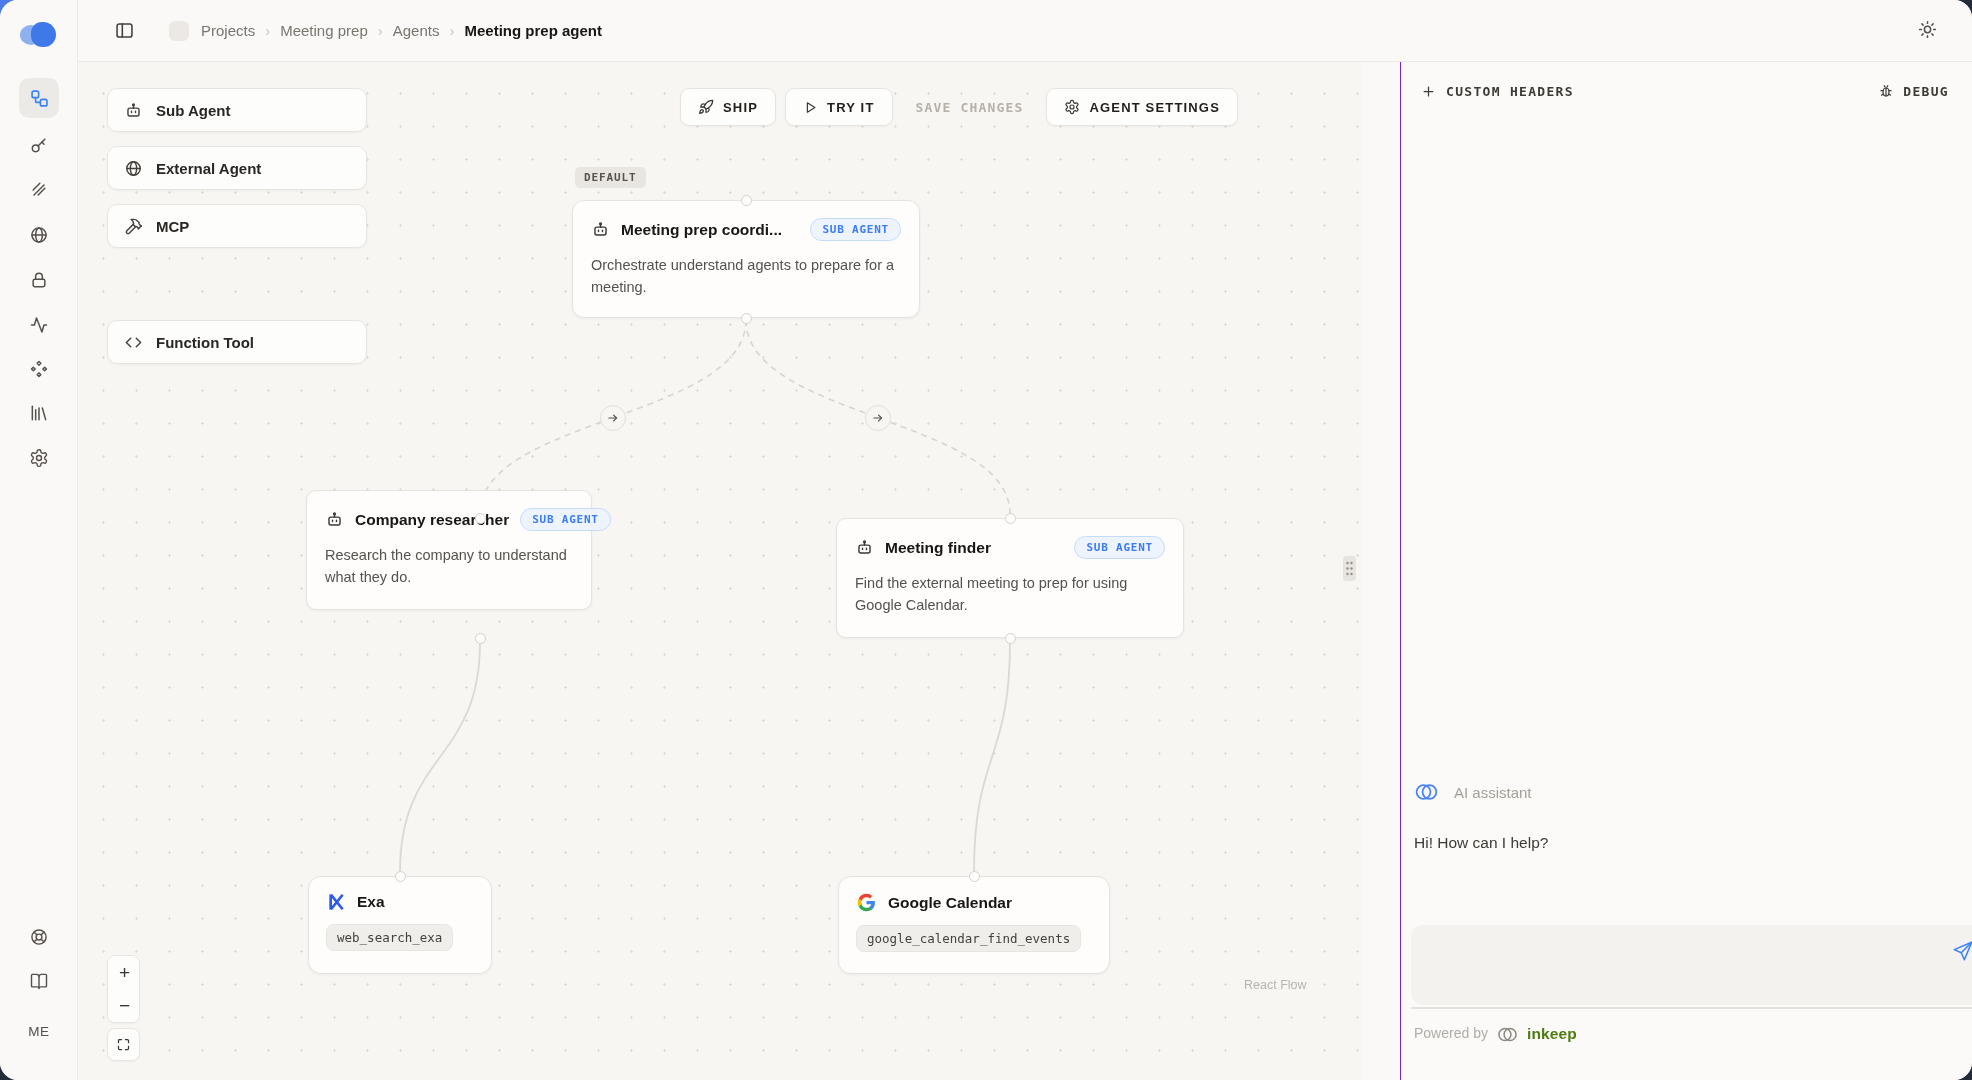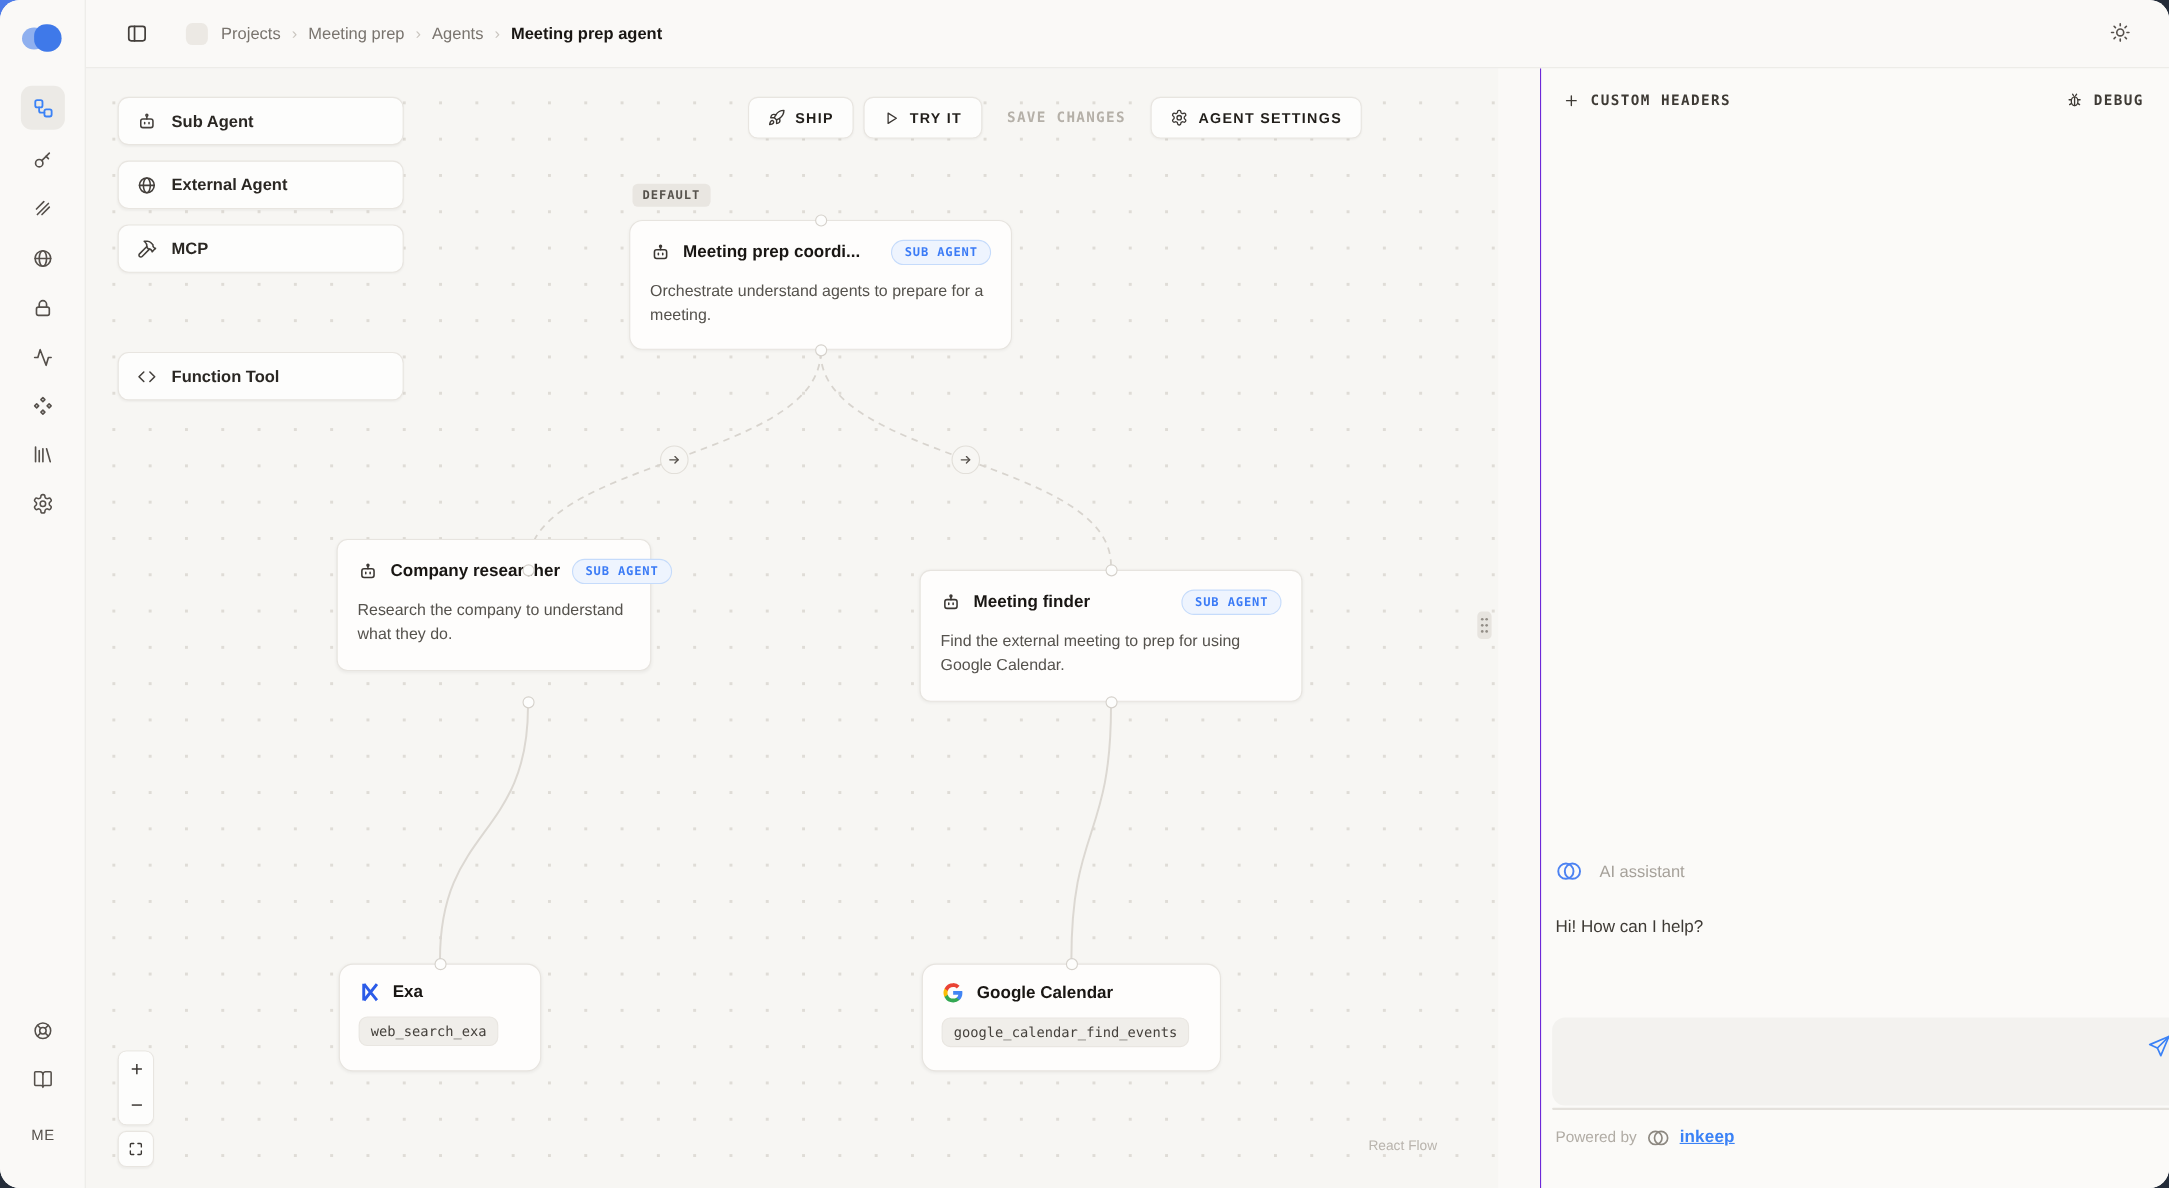--- a/index.html
+++ b/index.html
@@ -68,21 +68,21 @@
                  letter-spacing:.08em; color:#56524C; background:#E9E6E1; border-radius:5px; padding:4px 9px; }
   .handle { position:absolute; width:11px; height:11px; border-radius:50%; background:#FDFDFC; border:1.6px solid #D5D1CB; z-index:5; cursor:crosshair; }
   .edge-badge { position:absolute; width:26px; height:26px; border-radius:50%; background:#F7F6F3; border:1px solid #E2DFD9;
                 display:flex; align-items:center; justify-content:center; color:#55504B; z-index:4; }
 
   
   .zoom-group { position:absolute; left:29px; top:893px; width:33px; background:#FDFDFC; border:1px solid #E8E5E0; border-radius:8px; overflow:hidden; box-shadow:0 1px 2px rgba(0,0,0,.04); }
   .zoom-btn { width:33px; height:33px; display:flex; align-items:center; justify-content:center; font-size:19px; color:#3B3733; cursor:pointer; background:#FDFDFC; }
   .fit-btn { position:absolute; left:29px; top:966px; width:33px; height:33px; background:#FDFDFC; border:1px solid #E8E5E0; border-radius:8px;
              display:flex; align-items:center; justify-content:center; color:#3B3733; cursor:pointer; box-shadow:0 1px 2px rgba(0,0,0,.04); }
-  .attribution { position:absolute; left:1166px; top:972px; font-size:12.5px; color:#B9B4AD; }
+  .attribution { position:absolute; left:1166px; top:916px; font-size:12.5px; color:#B9B4AD; }
 
   
   .grip { position:absolute; left:1343px; top:556px; width:13px; height:25px; background:#E7E4DF; border-radius:4px; z-index:40;
           display:flex; align-items:center; justify-content:center; cursor:col-resize; color:#928D86; }
 
   
   .panel { position:absolute; left:1400px; top:62px; width:610px; height:1018px; background:#FBFAF8; border-left:1px solid #6d28d9; }
   .panel-header { position:absolute; left:0; top:0; width:100%; height:58px; display:flex; align-items:center; padding:0 20px;
                   font-family:"DejaVu Sans Mono", monospace; font-size:13px; letter-spacing:.1em; color:#3E3A35; font-weight:bold; }
   .ph-left { display:flex; align-items:center; gap:10px; cursor:pointer; }
@@ -93,21 +93,21 @@
   .assistant-row .label { font-size:15px; color:#A6A19A; }
   .venn-blue { color:#4C82F2; }
   .greeting { position:absolute; left:13px; top:772px; font-size:15.5px; color:#3E3A35; }
   .chat-input { position:absolute; left:10px; top:863px; width:580px; height:80px; background:#F3F2EF; border-radius:12px; padding:13px 64px 13px 17px; cursor:text; }
   .chat-input .value { font-size:15.5px; line-height:1.75; color:#26231F; }
   .send-btn { position:absolute; right:17px; top:15px; color:#3B82F6; cursor:pointer; }
   .input-divider { position:absolute; left:10px; top:945px; width:578px; height:2px; border-radius:2px; background:#E4E1DC; }
   .powered { position:absolute; left:13px; top:963px; display:flex; align-items:flex-start; gap:8px; }
   .powered .txt { font-size:14px; color:#B1ACA5; }
   .powered .venn { color:#8D8881; }
-  .powered .brand { font-size:15.5px; color:#3b82f6; font-weight:bold; letter-spacing:.01em;text-decoration:underline; }
+  .powered .brand { font-size:15.5px; color:#4d7c0f; font-weight:bold; letter-spacing:.01em; }
 </style>
 </head>
 <body>
 
 <div class="bg-blob"></div>
 
 <div id="app">
 
   <nav class="rail">
     <div class="rail-logo">

